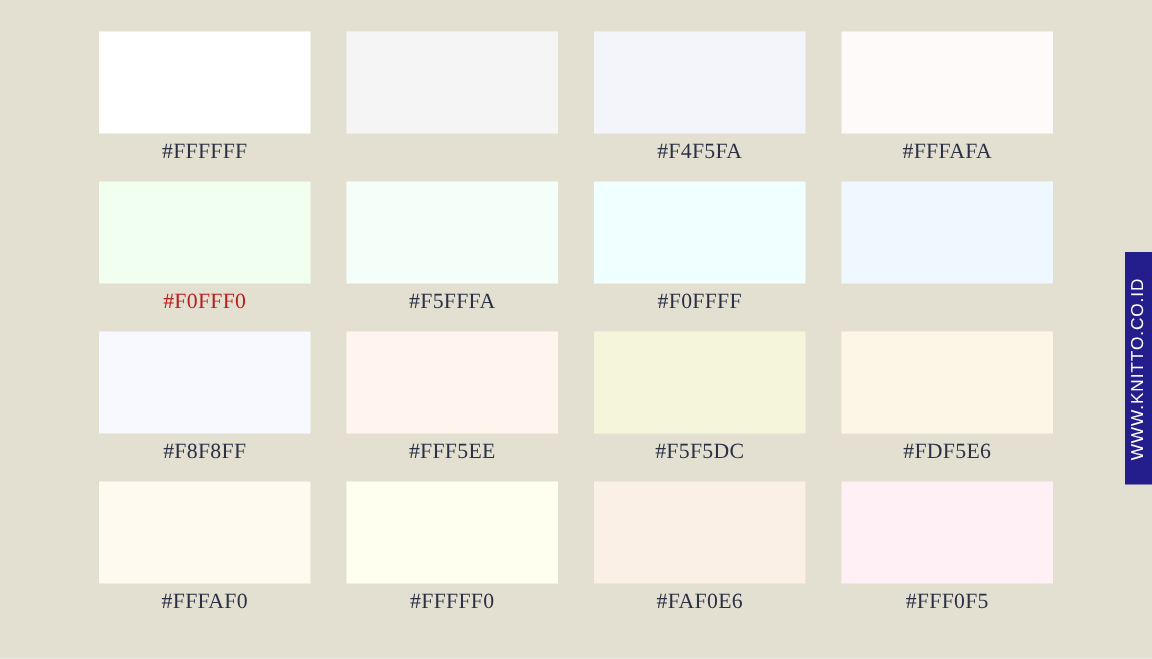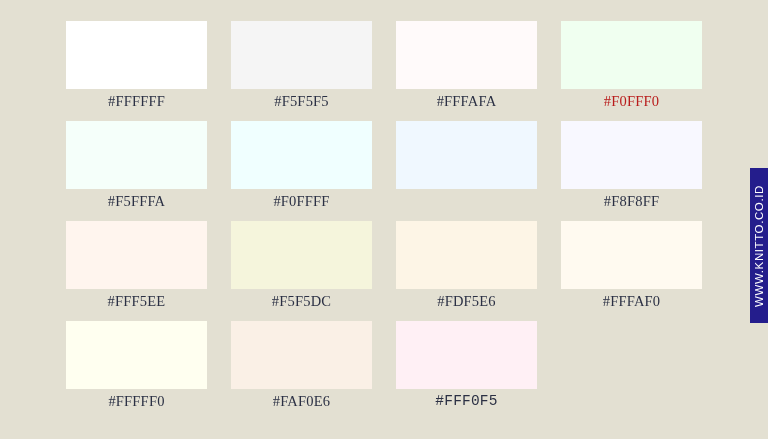--- a/index.html
+++ b/index.html
@@ -81,21 +81,24 @@
 
 <div id="palette-page" style="background: rgb(227, 224, 210);">
 
   <div id="swatch-grid">
       <div class="swatch-cell">
         <div class="swatch-chip" style="background: rgb(255, 255, 255);"></div>
         <div class="swatch-label" style="color: rgb(43, 48, 68);">#FFFFFF</div>
       </div>
       <div class="swatch-cell">
         <div class="swatch-chip" style="background: rgb(245, 245, 245);"></div>
-        <div class="swatch-label" style="color: rgb(43, 48, 68);">#F5F5F5</div>
+      </div>
+      <div class="swatch-cell">
+        <div class="swatch-chip" style="background: rgb(244, 245, 250);"></div>
+        <div class="swatch-label" style="color: rgb(43, 48, 68);">#F4F5FA</div>
       </div>
       <div class="swatch-cell">
         <div class="swatch-chip" style="background: rgb(255, 250, 250);"></div>
         <div class="swatch-label" style="color: rgb(43, 48, 68);">#FFFAFA</div>
       </div>
       <div class="swatch-cell">
         <div class="swatch-chip" style="background: rgb(240, 255, 240);"></div>
         <div class="swatch-label" style="color: #b91c1c;">#F0FFF0</div>
       </div>
       <div class="swatch-cell">
@@ -132,21 +135,21 @@
       <div class="swatch-cell">
         <div class="swatch-chip" style="background: rgb(255, 255, 240);"></div>
         <div class="swatch-label" style="color: rgb(43, 48, 68);">#FFFFF0</div>
       </div>
       <div class="swatch-cell">
         <div class="swatch-chip" style="background: rgb(250, 240, 230);"></div>
         <div class="swatch-label" style="color: rgb(43, 48, 68);">#FAF0E6</div>
       </div>
       <div class="swatch-cell">
         <div class="swatch-chip" style="background: rgb(255, 240, 245);"></div>
-        <div class="swatch-label" style="color: rgb(43, 48, 68); font-family: Liberation Mono, monospace;">#FFF0F5</div>
+        <div class="swatch-label" style="color: rgb(43, 48, 68);">#FFF0F5</div>
       </div>
     </div>
 
   <div id="watermark-banner" style="background: rgb(36, 29, 140);">
     <span id="watermark-text" style="color: rgb(255, 255, 255);">WWW.KNITTO.CO.ID</span>
   </div>
 
 </div>
 
 </body></html>

